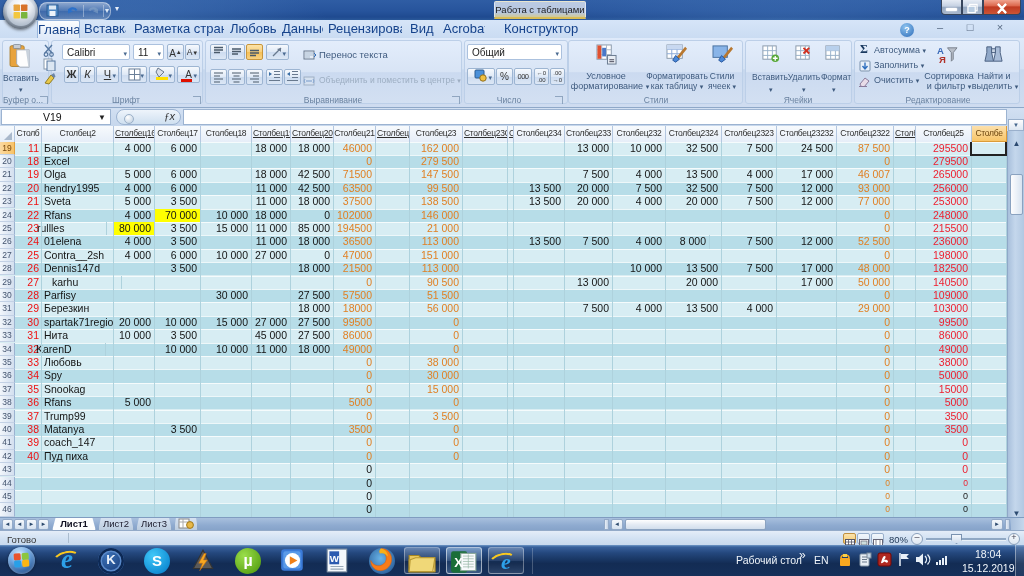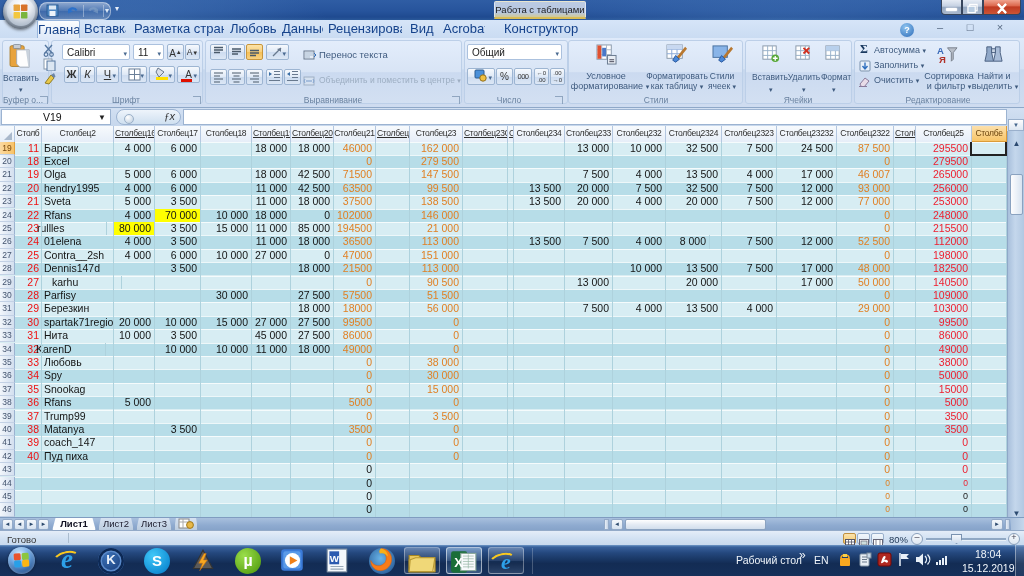--- a/index.html
+++ b/index.html
@@ -524,21 +524,21 @@
 <div class="cell " style="left:291px;width:43px">18 000</div>
 <div class="cell o" style="left:334px;width:42px">36500</div>
 <div class="cell o" style="left:410px;width:53px">113 000</div>
 <div class="cell " style="left:514px;width:51px">13 500</div>
 <div class="cell " style="left:565px;width:48px">7 500</div>
 <div class="cell " style="left:613px;width:53px">4 000</div>
 <div class="cell " style="left:654px;width:56px">8 000</div>
 <div class="cell " style="left:722px;width:55px">7 500</div>
 <div class="cell " style="left:777px;width:60px">12 000</div>
 <div class="cell o" style="left:837px;width:57px">52 500</div>
-<div class="cell r" style="left:916px;width:56px">112000</div>
+<div class="cell r" style="left:916px;width:56px">236000</div>
 </div>
 <div class="row rl rowsep" style="top:107.2px">
 <div class="rh">27</div>
 <div class="cell ca" style="left:15px;width:27px">25</div>
 <div class="cell name" style="left:42px;width:72px">Contra__2sh</div>
 <div class="cell " style="left:114px;width:41px">4 000</div>
 <div class="cell " style="left:155px;width:46px">6 000</div>
 <div class="cell " style="left:201px;width:51px">10 000</div>
 <div class="cell " style="left:252px;width:39px">27 000</div>
 <div class="cell " style="left:291px;width:43px">0</div>

